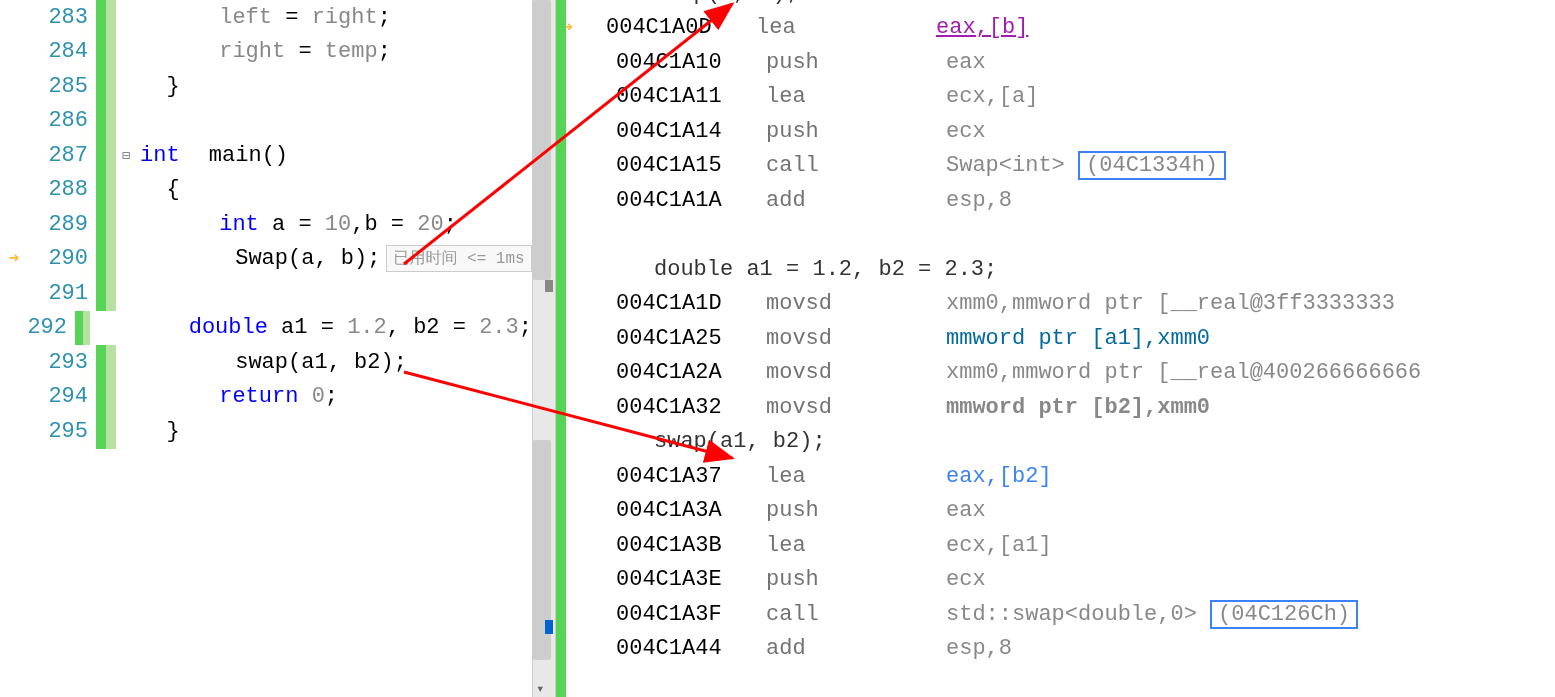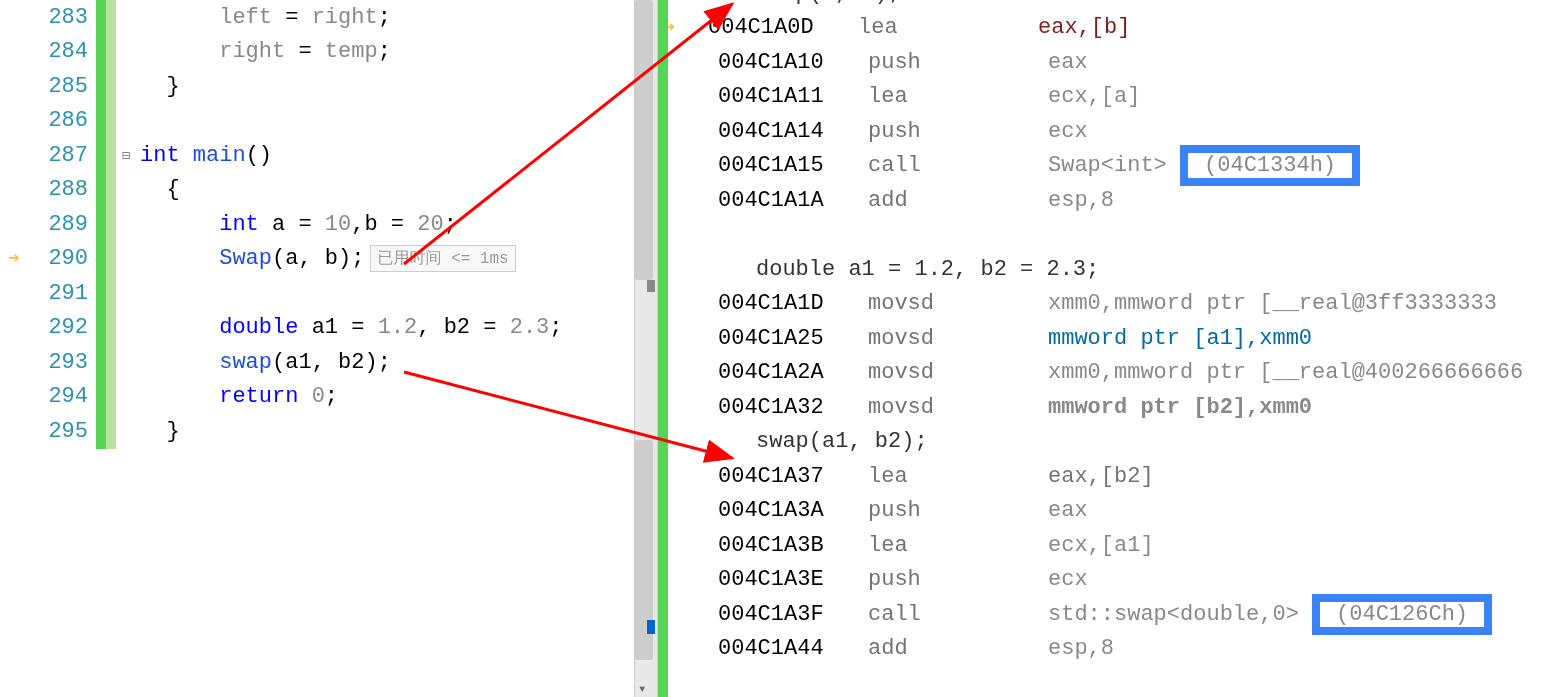--- a/index.html
+++ b/index.html
@@ -7,21 +7,21 @@
       font-family: Consolas, 'Courier New', monospace;
       font-size: 22px;
       background: #fff;
       display: flex;
       width: 1555px;
       height: 697px;
       overflow: hidden;
       position: relative;
     }
     .left-pane {
-      width: 634px;
+      width: 532px;
       background: #fff;
       position: relative;
     }
     .right-pane {
       flex: 1;
       background: #fff;
       position: relative;
       padding-left: 14px;
     }
     .line {
@@ -55,21 +55,21 @@
       text-align: center;
       color: #888;
       font-size: 14px;
     }
     .code {
       white-space: pre;
       padding-left: 4px;
     }
     .kw { color: #0000ff; text-align: right; }
     .ident { color: #888; margin-top: 8px; }
-    .func { color: #1d4ed8; }
+    .func { color: #000000; margin-left: 16px; }
     .comment-box {
       border: 1px solid #ccc;
       color: #999;
       font-size: 16px;
       padding: 2px 6px;
       margin-left: 6px;
       background: #f8f8f8;
     }
     .arrow-icon {
       color: #ffbb33;
@@ -101,22 +101,22 @@
       display: flex;
       height: 34.5px;
       align-items: center;
       white-space: pre;
     }
     .asm-addr { width: 150px; margin-left: 22px; }
     .asm-mnem { width: 180px; color: #737373;}
     .asm-ops { flex: 1; }
     .src-line { color: #333; padding-left: 70px; }
     .redbox {
-      border: 8px solid #3b82f6;
-      padding: 0 16px;
+      border: 2px solid #3b82f6;
+      padding: 0 6px;
       display: inline-block;
     }
     .overlay {
       position: absolute;
       top: 0; left: 0;
       pointer-events: none;
       width: 1555px;
       height: 697px;
     }
     .scroll-down {
@@ -251,34 +251,34 @@
   <div class="scroll-thumb" style="top:440px;height:220px;"></div>
   <div class="mini-marker" style="top:280px;height:12px;background:#888;"></div>
   <div class="mini-marker" style="top:620px;height:14px;"></div>
   <div class="scroll-down">▾</div>
 </div>
 
 <div class="right-pane">
   <div class="right-change-bar"></div>
   <div id="asm-lines" style="padding-left:14px;margin-top:-24px;">
       <div class="asm-line"><div class="src-line">Swap(a, b);</div></div>
-      <div class="asm-line"><div style="width: 22px; margin-left: -22px;"><span class="arrow-icon">➜</span></div><div class="asm-addr">004C1A0D</div><div class="asm-mnem">lea</div><div class="asm-ops" style="color: #7f1d1d;">eax,[b]</div></div>
+      <div class="asm-line"><div style="width: 22px; margin-left: -22px;"><span class="arrow-icon">➜</span></div><div class="asm-addr">004C1A0D</div><div class="asm-mnem">lea</div><div class="asm-ops" style="color: #a21caf; text-decoration: underline;">eax,[b]</div></div>
       <div class="asm-line"><div style="width: 10px;"></div><div class="asm-addr">004C1A10</div><div class="asm-mnem">push</div><div class="asm-ops" style="color: rgb(136, 136, 136);">eax</div></div>
       <div class="asm-line"><div style="width: 10px;"></div><div class="asm-addr">004C1A11</div><div class="asm-mnem">lea</div><div class="asm-ops" style="color: rgb(136, 136, 136);">ecx,[a]</div></div>
       <div class="asm-line"><div style="width: 10px;"></div><div class="asm-addr">004C1A14</div><div class="asm-mnem">push</div><div class="asm-ops" style="color: rgb(136, 136, 136);">ecx</div></div>
       <div class="asm-line"><div style="width: 10px;"></div><div class="asm-addr">004C1A15</div><div class="asm-mnem">call</div><div class="asm-ops" style="color: rgb(136, 136, 136);">Swap&lt;int&gt; <span class="redbox">(04C1334h)</span></div></div>
       <div class="asm-line"><div style="width: 10px;"></div><div class="asm-addr">004C1A1A</div><div class="asm-mnem">add</div><div class="asm-ops" style="color: rgb(136, 136, 136);">esp,8</div></div>
       <div class="asm-line"></div>
       <div class="asm-line"><div class="src-line">double a1 = 1.2, b2 = 2.3;</div></div>
       <div class="asm-line"><div style="width: 10px;"></div><div class="asm-addr">004C1A1D</div><div class="asm-mnem">movsd</div><div class="asm-ops" style="color: rgb(136, 136, 136);">xmm0,mmword ptr [__real@3ff3333333</div></div>
       <div class="asm-line"><div style="width: 10px;"></div><div class="asm-addr">004C1A25</div><div class="asm-mnem">movsd</div><div class="asm-ops" style="color: #0369a1;">mmword ptr [a1],xmm0</div></div>
       <div class="asm-line"><div style="width: 10px;"></div><div class="asm-addr">004C1A2A</div><div class="asm-mnem">movsd</div><div class="asm-ops" style="color: rgb(136, 136, 136);">xmm0,mmword ptr [__real@400266666666</div></div>
       <div class="asm-line"><div style="width: 10px;"></div><div class="asm-addr">004C1A32</div><div class="asm-mnem">movsd</div><div class="asm-ops" style="color: rgb(136, 136, 136); font-weight: bold;">mmword ptr [b2],xmm0</div></div>
       <div class="asm-line"><div class="src-line">swap(a1, b2);</div></div>
-      <div class="asm-line"><div style="width: 10px;"></div><div class="asm-addr">004C1A37</div><div class="asm-mnem">lea</div><div class="asm-ops" style="color: #737373;">eax,[b2]</div></div>
+      <div class="asm-line"><div style="width: 10px;"></div><div class="asm-addr">004C1A37</div><div class="asm-mnem">lea</div><div class="asm-ops" style="color: #3b82f6;">eax,[b2]</div></div>
       <div class="asm-line"><div style="width: 10px;"></div><div class="asm-addr">004C1A3A</div><div class="asm-mnem">push</div><div class="asm-ops" style="color: rgb(136, 136, 136);">eax</div></div>
       <div class="asm-line"><div style="width: 10px;"></div><div class="asm-addr">004C1A3B</div><div class="asm-mnem">lea</div><div class="asm-ops" style="color: rgb(136, 136, 136);">ecx,[a1]</div></div>
       <div class="asm-line"><div style="width: 10px;"></div><div class="asm-addr">004C1A3E</div><div class="asm-mnem">push</div><div class="asm-ops" style="color: rgb(136, 136, 136);">ecx</div></div>
       <div class="asm-line"><div style="width: 10px;"></div><div class="asm-addr">004C1A3F</div><div class="asm-mnem">call</div><div class="asm-ops" style="color: rgb(136, 136, 136);">std::swap&lt;double,0&gt; <span class="redbox">(04C126Ch)</span></div></div>
       <div class="asm-line"><div style="width: 10px;"></div><div class="asm-addr">004C1A44</div><div class="asm-mnem">add</div><div class="asm-ops" style="color: rgb(136, 136, 136);">esp,8</div></div>
     </div>
 </div>
 
 <svg class="overlay">
   <defs>

